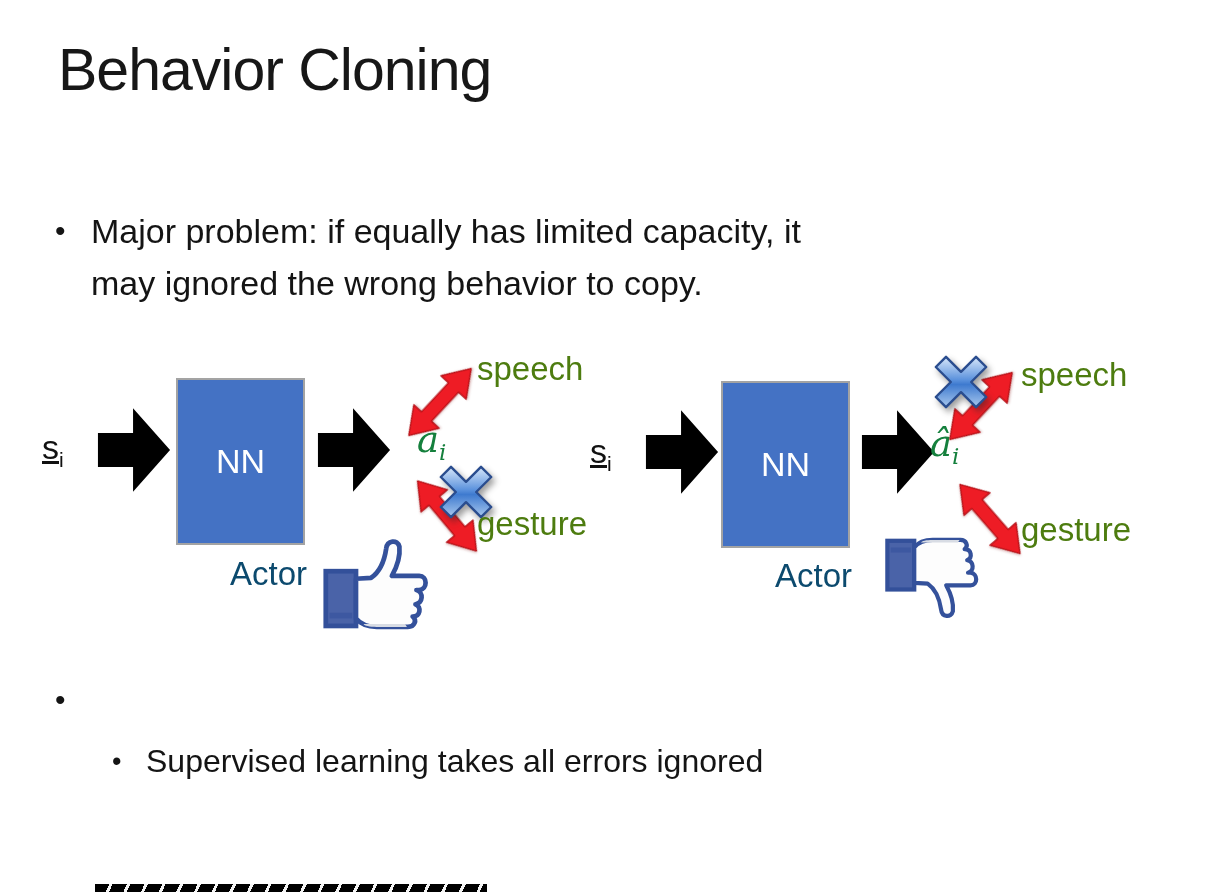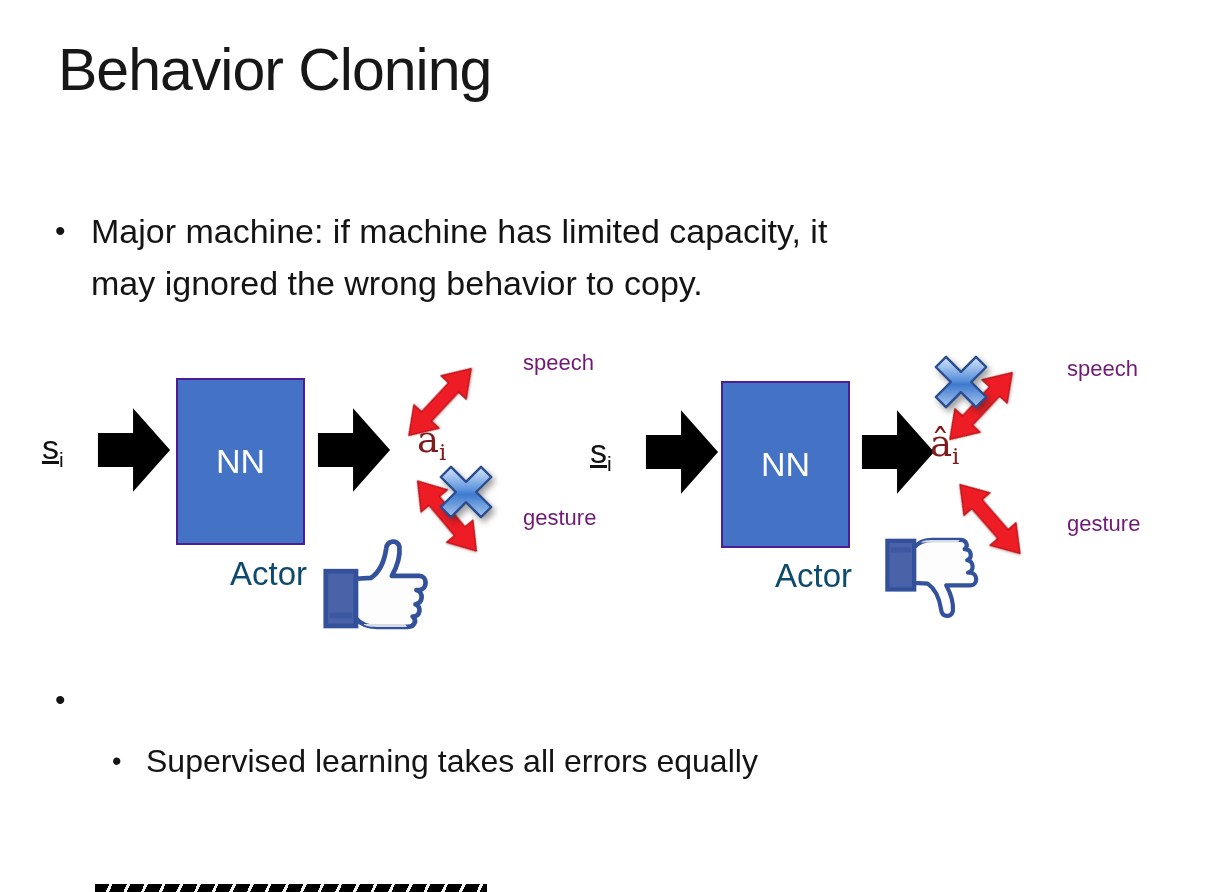--- a/index.html
+++ b/index.html
@@ -5,26 +5,26 @@
   html,body{margin:0;padding:0;background:#fff;}
   #slide{position:relative;width:1210px;height:892px;background:#ffffff;overflow:hidden;
          font-family:"Liberation Sans",sans-serif;color:#141414;}
   .abs{position:absolute;}
   .title{left:58px;top:36px;font-size:59px;font-weight:300;letter-spacing:-1px;color:#171717;}
   .bullet{display:flex;align-items:flex-start;}
   .glyph{flex:0 0 36px;font-size:30px;line-height:52px;}
   .btext{font-size:34px;line-height:52px;}
   .bullet.sub .glyph{flex:0 0 34px;font-size:27px;line-height:48px;}
   .bullet.sub .btext{font-size:32px;line-height:48px;}
-  .nnbox{width:129px;height:167px;background:#4472C4;border:2px solid #4c1d95;box-sizing:border-box;
+  .nnbox{width:129px;height:167px;background:#4472C4;border:2px solid #a3a3a3;box-sizing:border-box;
          display:flex;align-items:center;justify-content:center;color:#fff;font-size:34px;}
-  .dlabel{font-size:22px;color:#701a75;margin-left:46px;}
+  .dlabel{font-size:33px;color:#4d7c0f;}
   .actor{width:133px;text-align:right;font-size:33px;color:#0c4a6e;}
   .si{font-size:34px;color:#111;text-decoration:underline;}
-  .ai{font-family:"DejaVu Serif",serif;font-size:37px;color:#7f1d1d;}
+  .ai{font-family:"DejaVu Serif",serif;font-style:italic;font-size:37px;color:#15803d;}
   sub{font-size:0.62em;}
   .blkarrow{display:block;}
   .dblarrow{display:block;filter:drop-shadow(1px 1px 1px rgba(120,0,0,0.25));}
   .cross{display:block;filter:drop-shadow(3px 4px 3px rgba(40,40,40,0.45));}
   .thumb{display:block;}
   .scrubber{height:8px;background:repeating-linear-gradient(115deg,#000 0 13px,#f4f4f4 13px 16px);}
 </style>
 </head>
 <body>
 
@@ -56,21 +56,21 @@
         <path d="M44,96 L88,96 L90,99 L58,99 C50,99 45,98 44,96 Z" fill="#D8DCE4"></path>
       </symbol>
     </defs>
   </svg>
 
   <div class="abs title">Behavior Cloning</div>
 
   <div class="abs bullet" style="left:55px;top:205px;width:1060px;">
     <span class="glyph">•</span>
     <div>
-      <div class="btext">Major machine: if machine has limited capacity, it</div>
+      <div class="btext">Major problem: if equally has limited capacity, it</div>
       <div class="btext">may ignored the wrong behavior to copy.</div>
     </div>
   </div>
 
   <div class="abs si" style="left:42px;top:428px;"><span>s</span><sub>i</sub></div>
 
   <svg class="abs blkarrow" style="left:97px;top:404px;" width="74" height="92">
       <use href="#blk-arrow"></use>
     </svg>
 
@@ -137,18 +137,18 @@
   <svg class="abs thumb" style="left:884px;top:531px;transform:scaleY(-1);" width="105" height="96">
       <use href="#fb-thumb"></use>
     </svg>
 
   <div class="abs bullet" style="left:55px;top:674px;width:1100px;">
     <span class="glyph">•</span>
   </div>
 
   <div class="abs bullet sub" style="left:112px;top:737px;width:1000px;">
     <span class="glyph">•</span>
-    <div class="btext">Supervised learning takes all errors equally</div>
+    <div class="btext">Supervised learning takes all errors ignored</div>
   </div>
 
   <div class="abs scrubber" style="left:95px;top:884px;width:392px;"></div>
 
 </div>
 
 </body></html>

